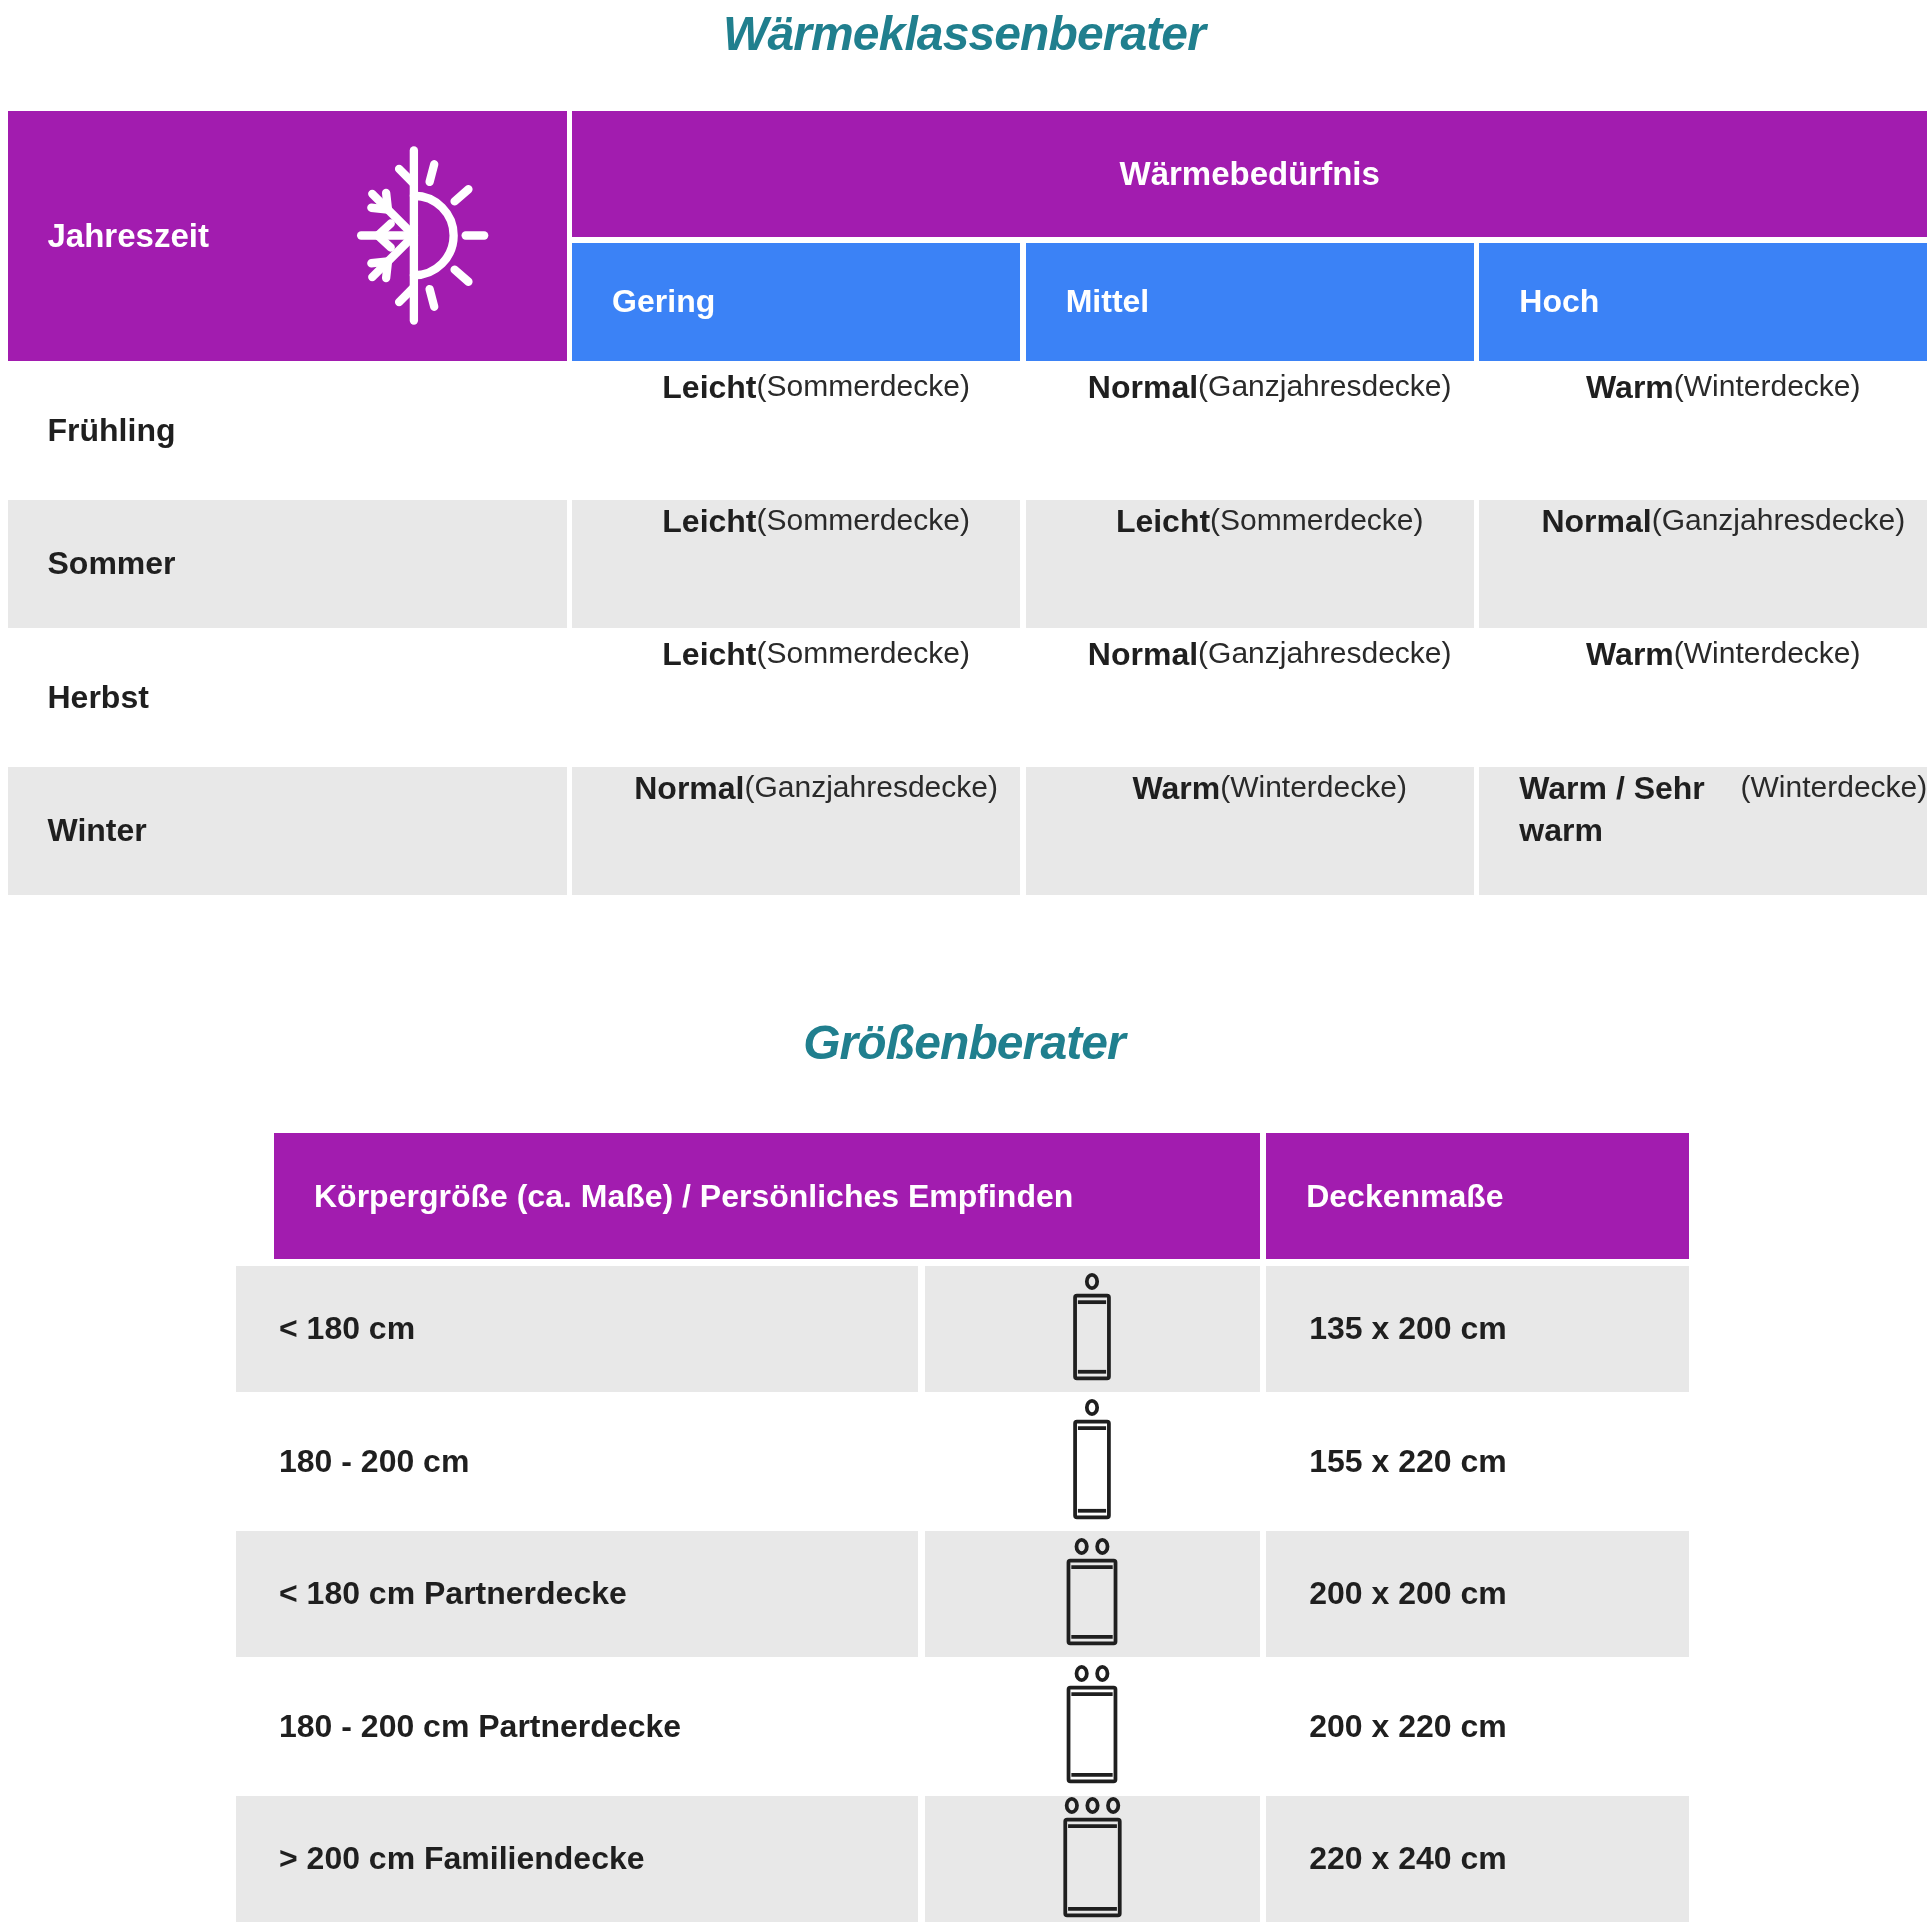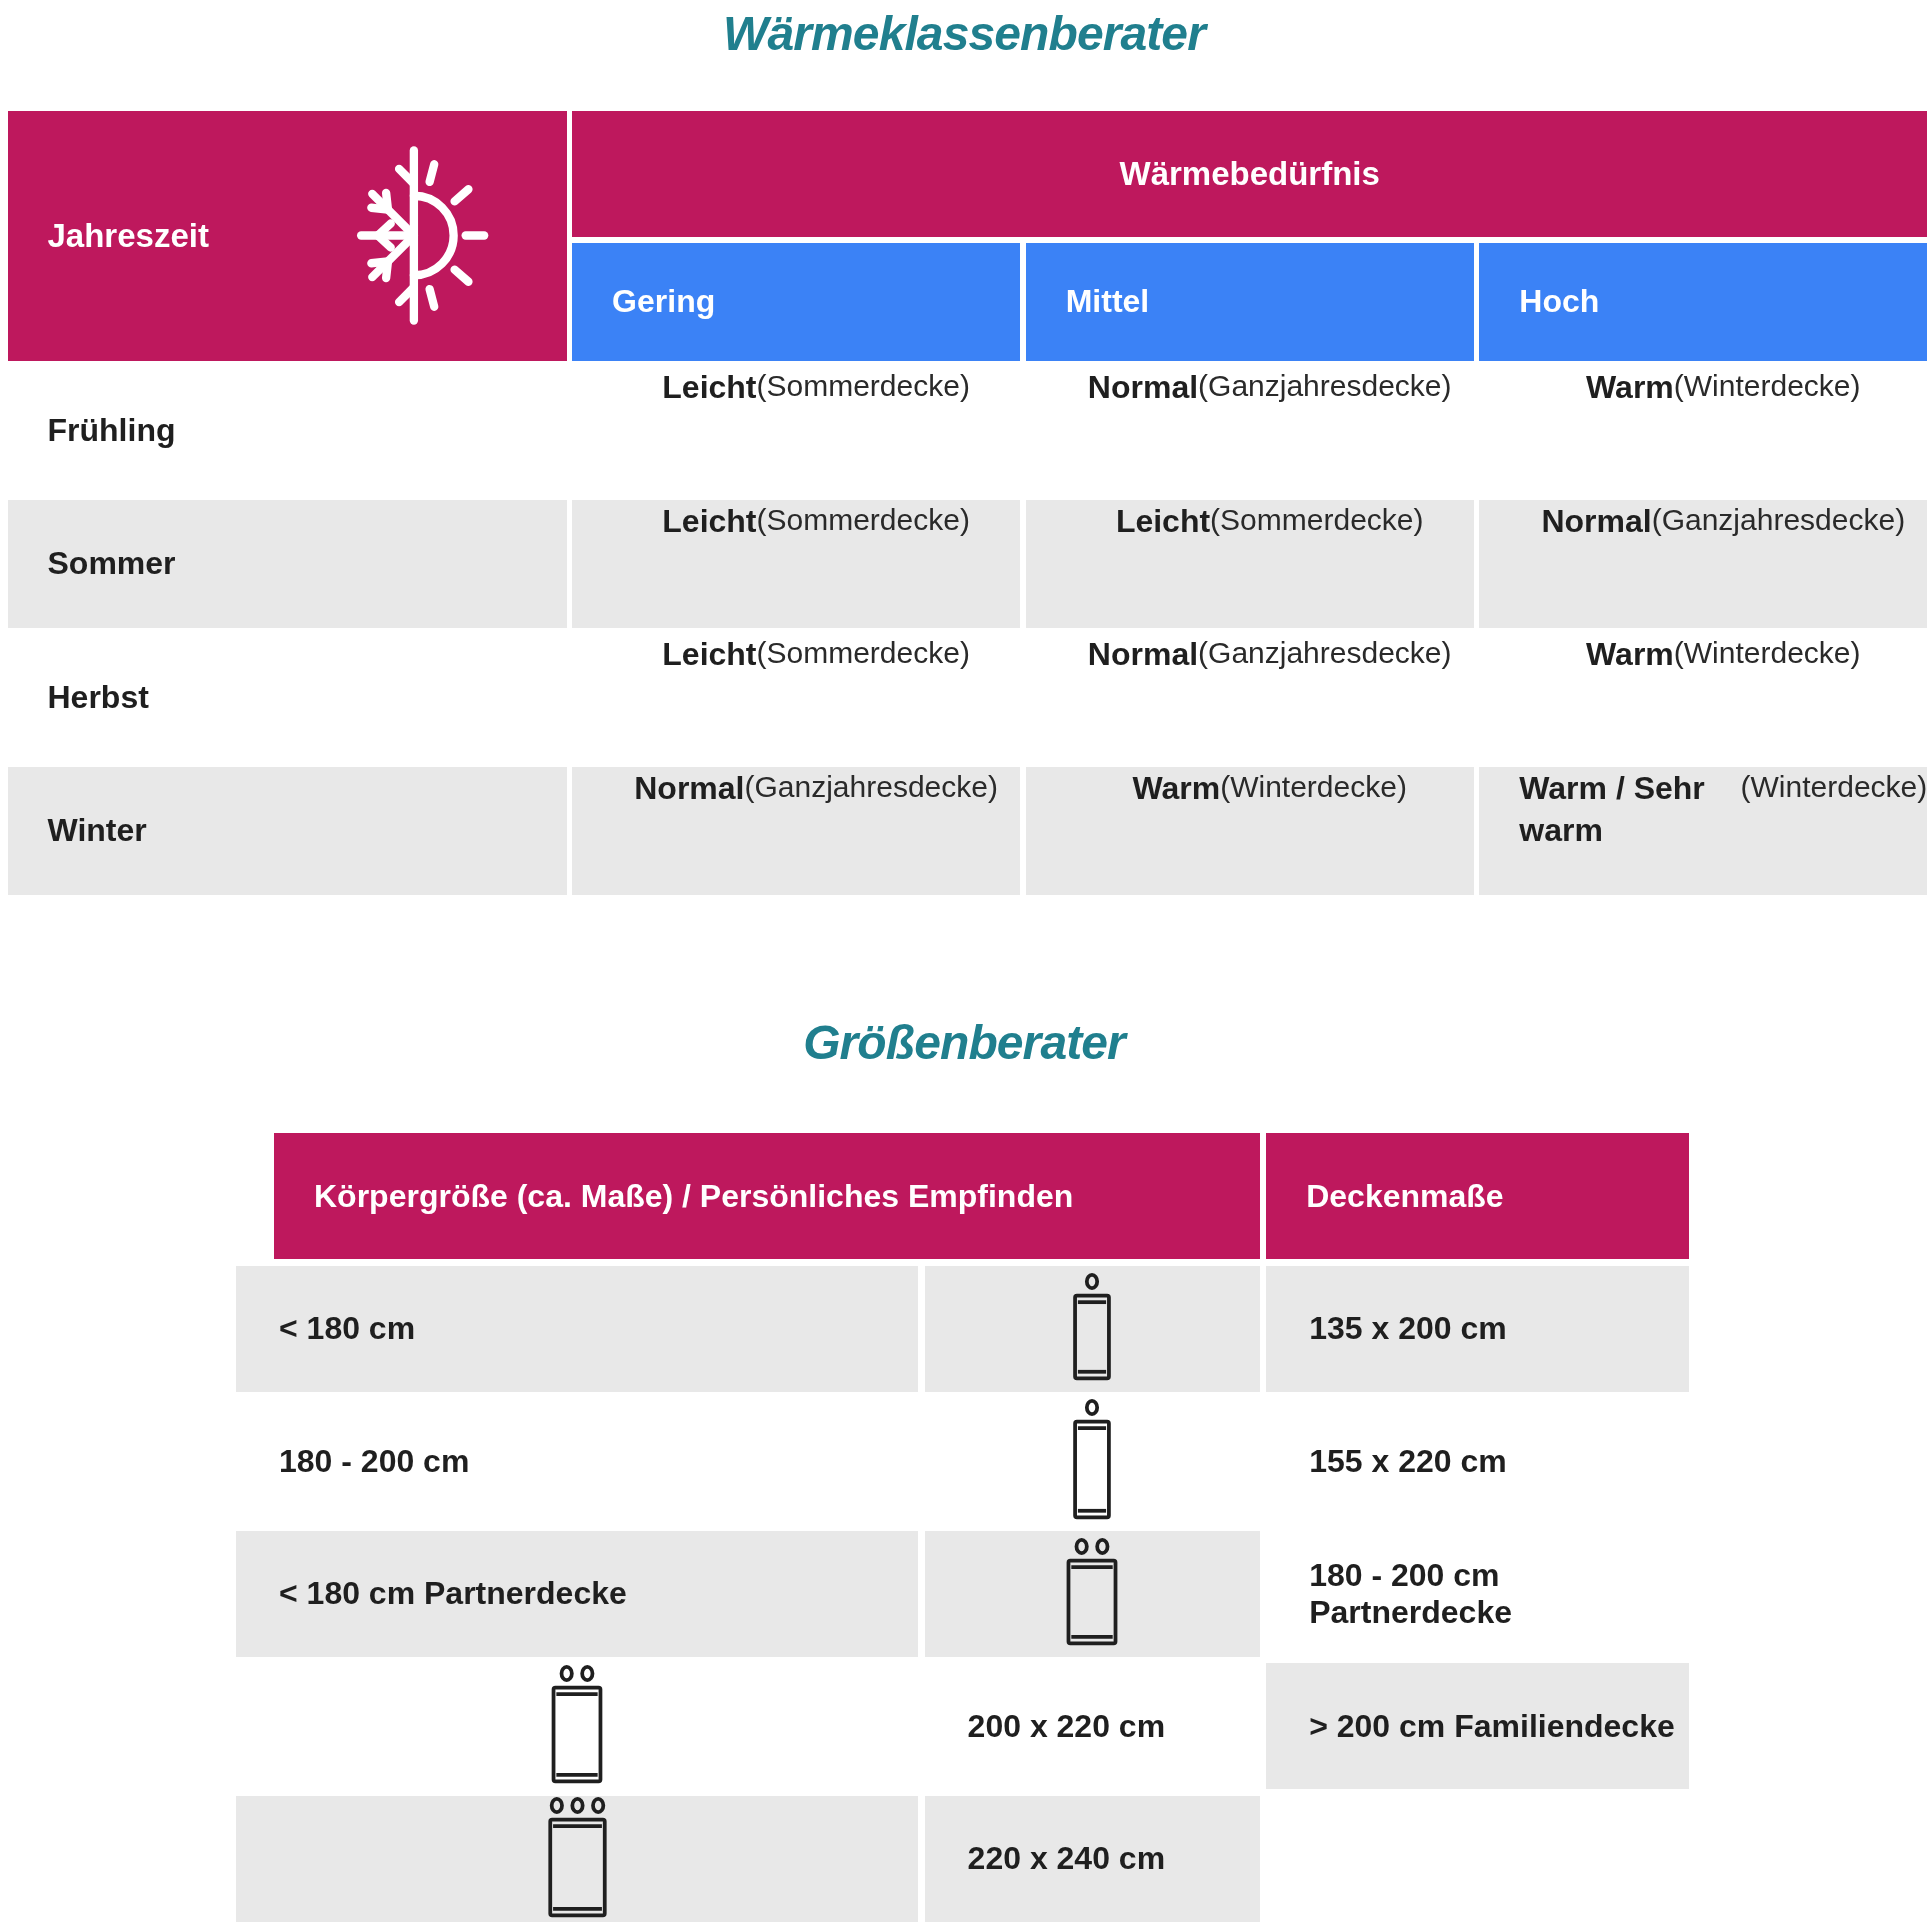--- a/index.html
+++ b/index.html
@@ -17,21 +17,21 @@
 
   
   .warmth-table{
     position:absolute;left:7.5px;top:111px;width:1921px;
     display:grid;
     grid-template-columns:559px 448px 448px 448px;
     grid-template-rows:126px 118px 128px 128px 128px 128px;
     gap:5.6px;
   }
   .cell{box-sizing:border-box;}
-  .teal{background:#be185d;color:#ffffff;}
+  .teal{background:#a21caf;color:#ffffff;}
   .teal-light{background:#3b82f6;color:#ffffff;}
   .corner{
     grid-column:1;grid-row:1/3;
     display:flex;align-items:center;justify-content:space-between;
     padding:0 71px 0 40px;
   }
   .corner .label{font-size:33px;font-weight:bold;}
   .group-header{
     grid-column:2/5;grid-row:1;
     display:flex;align-items:center;justify-content:center;
@@ -215,20 +215,21 @@
   <div class="cell size-label row-gray">&lt; 180 cm Partnerdecke</div>
   <div class="cell size-icon row-gray">
     <svg width="72" height="111" viewBox="0 0 76 118" fill="none" stroke="#1f1f1f" stroke-width="4">
       <ellipse cx="27" cy="9" rx="5.5" ry="7"></ellipse>
       <ellipse cx="49" cy="9" rx="5.5" ry="7"></ellipse>
       <rect x="13" y="24" width="50" height="88" rx="2"></rect>
       <line x1="16" y1="31" x2="60" y2="31"></line>
       <line x1="16" y1="105" x2="60" y2="105"></line>
     </svg>
   </div>
+  <div class="cell size-value row-gray">200 x 200 cm</div>
 
   <div class="cell size-label">180 - 200 cm Partnerdecke</div>
   <div class="cell size-icon">
     <svg width="72" height="122" viewBox="0 0 76 130" fill="none" stroke="#1f1f1f" stroke-width="4">
       <ellipse cx="27" cy="9" rx="5.5" ry="7"></ellipse>
       <ellipse cx="49" cy="9" rx="5.5" ry="7"></ellipse>
       <rect x="13" y="24" width="50" height="100" rx="2"></rect>
       <line x1="16" y1="31" x2="60" y2="31"></line>
       <line x1="16" y1="117" x2="60" y2="117"></line>
     </svg>

